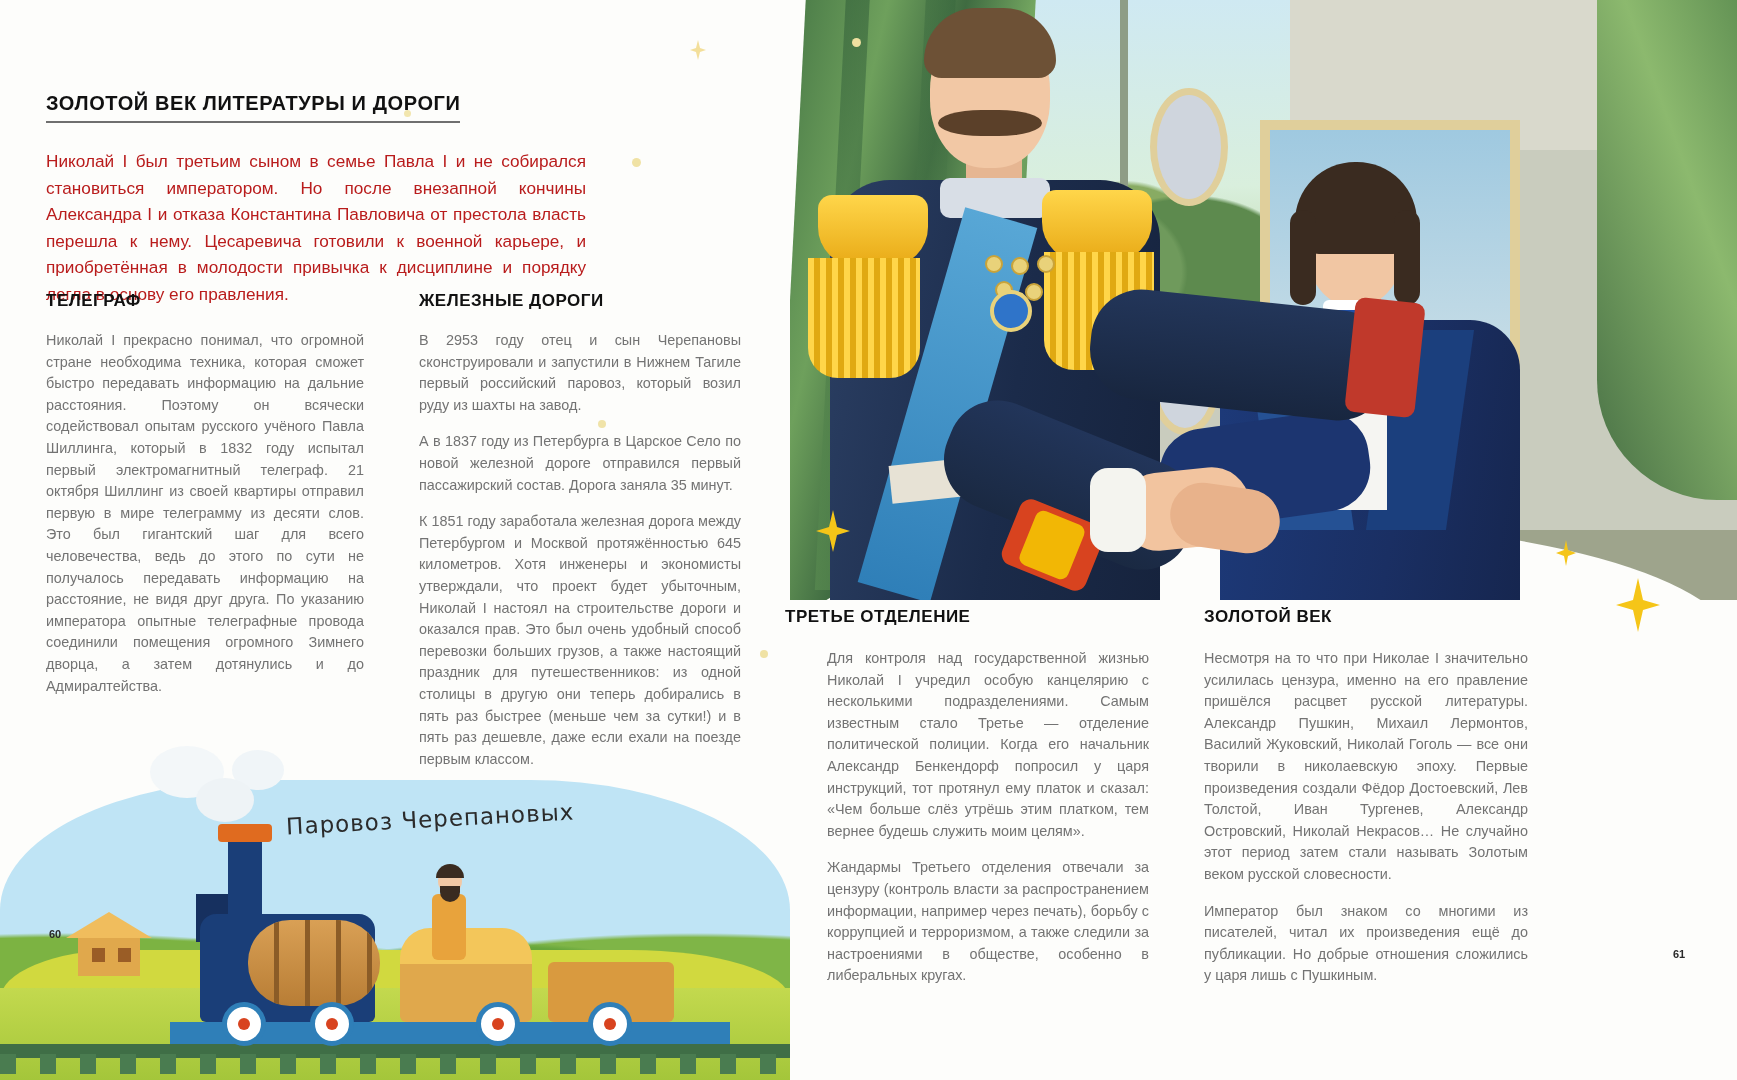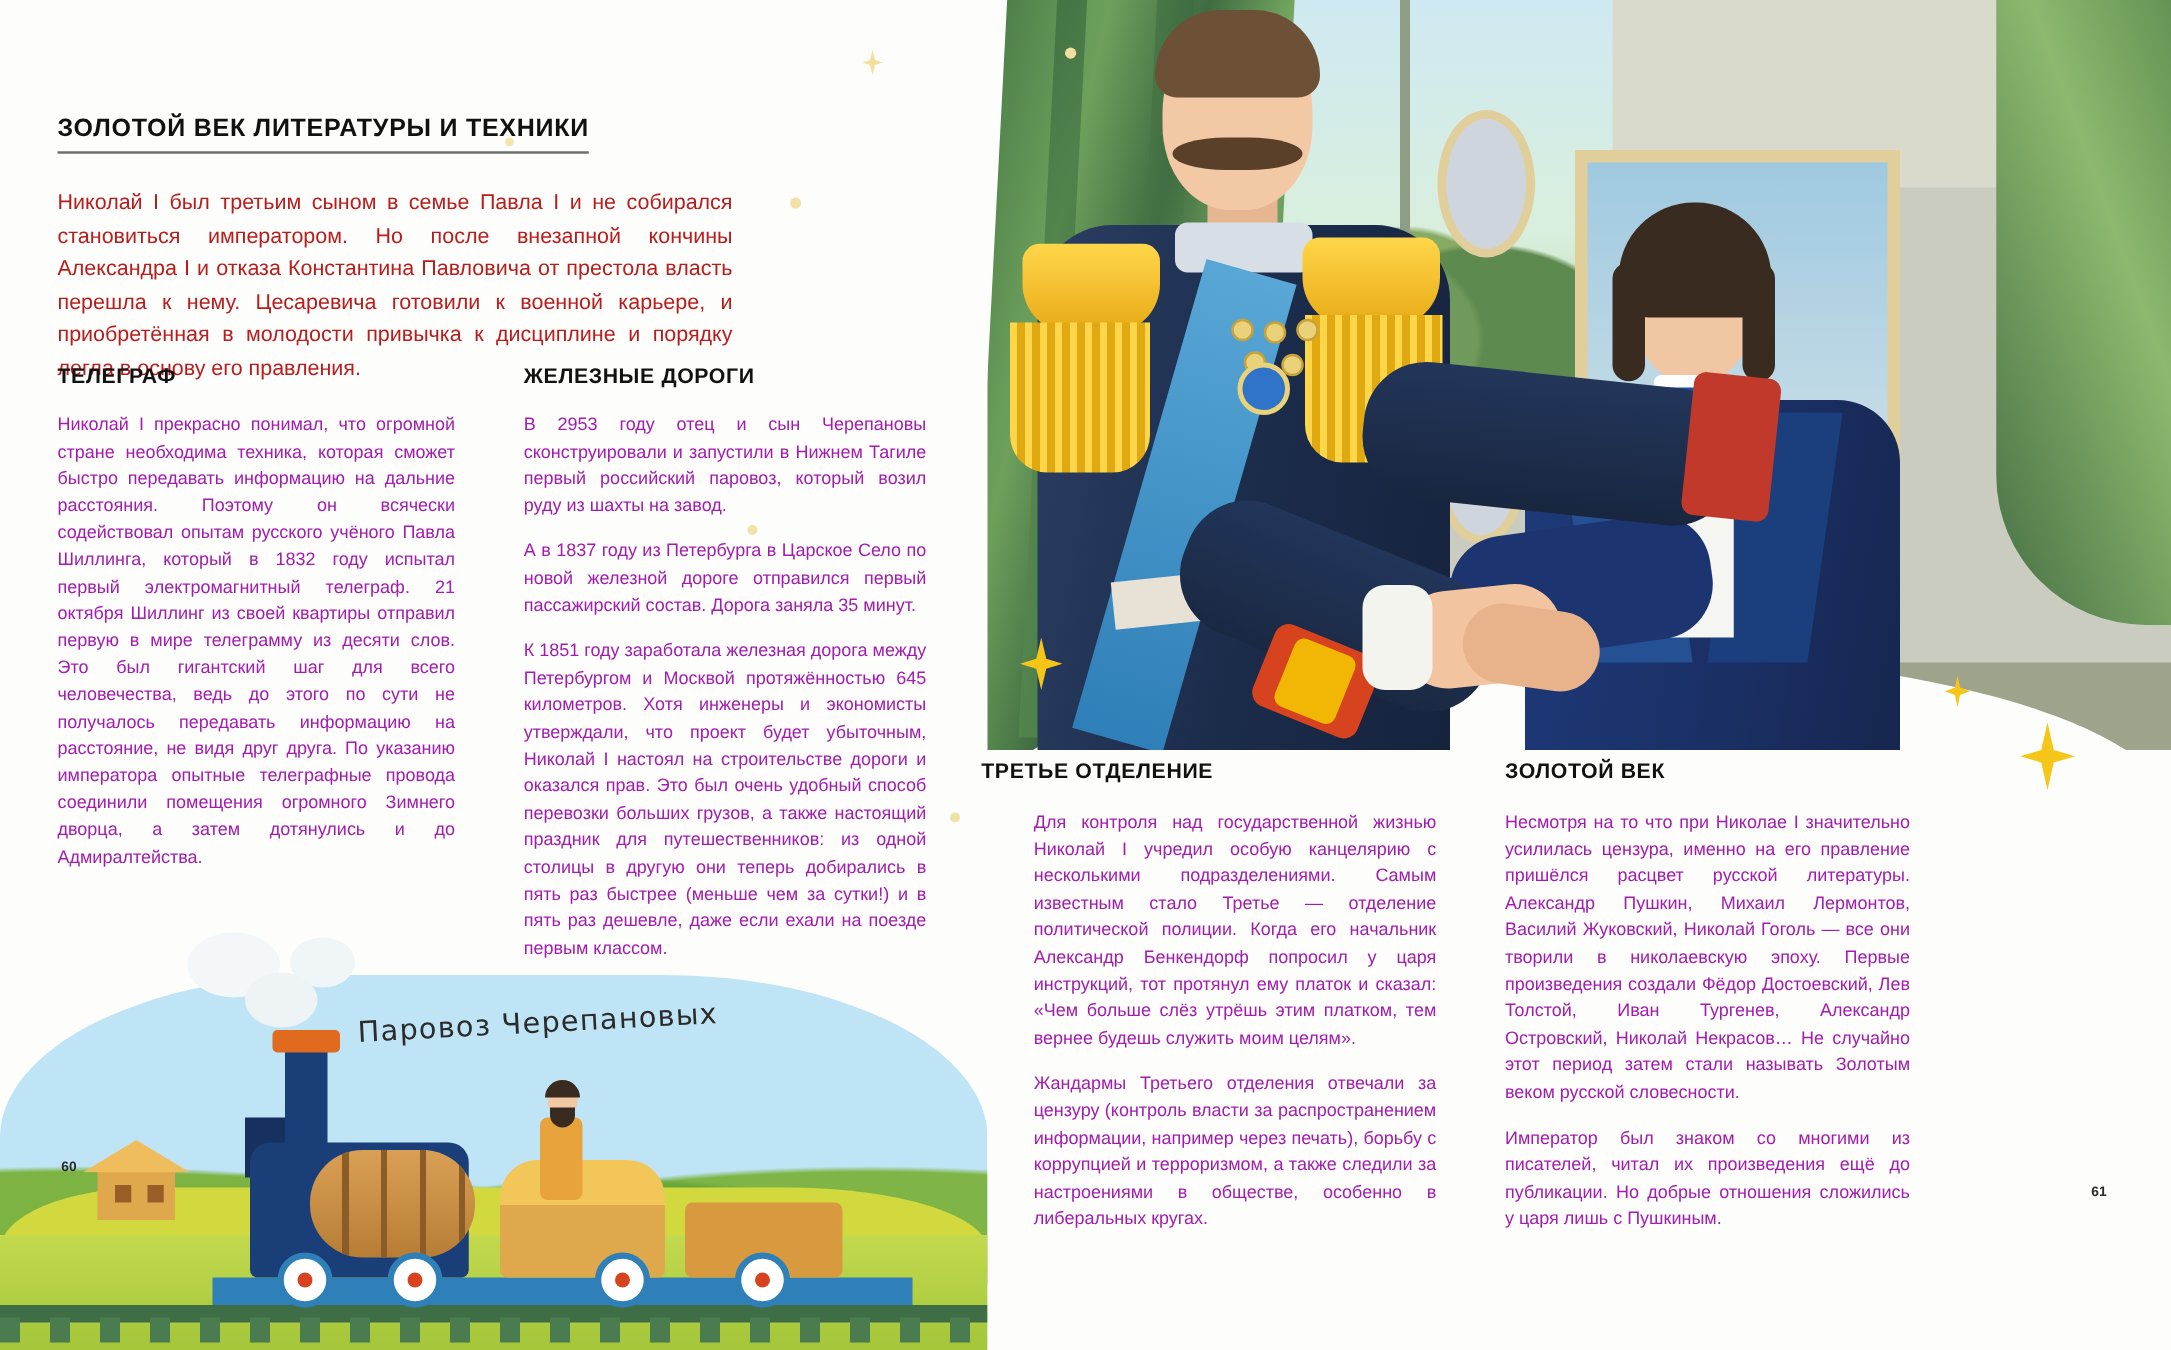--- a/index.html
+++ b/index.html
@@ -201,21 +201,21 @@
   }
   .lead {
     left:46px; top:148px; width:540px;
     font-size:17.2px; line-height:26.6px; color:#b91c1c;
     text-align:justify;
   }
   .sec-head {
     font-size:17px; font-weight:bold; letter-spacing:.5px; color:#111;
   }
   .body-col {
-    font-size:14.4px; line-height:21.6px; color:#a21caf; text-align:justify;
+    font-size:14.4px; line-height:21.6px; color:#737373; text-align:justify;
   }
   .body-col p { margin-bottom:15px; }
   .body-col p:last-child { margin-bottom:0; }
 
   #h-telegraf { left:46px; top:291px; }
   #c-telegraf { left:46px; top:330px; width:318px; }
   #h-railways { left:419px; top:291px; }
   #c-railways { left:419px; top:330px; width:322px; }
   #h-third   { left:785px; top:607px; }
   #c-third   { left:827px; top:648px; width:322px; }
@@ -367,21 +367,21 @@
         <path d="M8 0 L10 8 L16 10 L10 12 L8 20 L6 12 L0 10 L6 8 Z" fill="#f3df9a"></path>
       </svg>
   </div>
   <div class="dot" style="left:632px;top:158px;width:9px;height:9px;background:#f0e2a4;"></div>
   <div class="dot" style="left:852px;top:38px;width:9px;height:9px;background:#efe0a0;"></div>
   <div class="dot" style="left:598px;top:420px;width:8px;height:8px;background:#f0e3a8;"></div>
   <div class="dot" style="left:404px;top:110px;width:7px;height:7px;background:#f2e6ae;"></div>
   <div class="dot" style="left:760px;top:650px;width:8px;height:8px;background:#f0e2a4;"></div>
 
   <div class="txt subtitle-wrap">
-    <span class="subtitle">ЗОЛОТОЙ ВЕК ЛИТЕРАТУРЫ И ТЕХНИКИ</span>
+    <span class="subtitle">ЗОЛОТОЙ ВЕК ЛИТЕРАТУРЫ И ДОРОГИ</span>
   </div>
   <div class="txt lead">Николай I был третьим сыном в семье Павла I и не собирался становиться императором. Но после внезапной кончины Александра I и отказа Константина Павловича от престола власть перешла к нему. Цесаревича готовили к военной карьере, и приобретённая в молодости привычка к дисциплине и порядку легла в основу его правления.</div>
 
   <div class="txt sec-head" id="h-telegraf">ТЕЛЕГРАФ</div>
   <div class="txt body-col" id="c-telegraf">
     <p>Николай I прекрасно понимал, что огромной стране необходима техника, которая сможет быстро передавать информацию на дальние расстояния. Поэтому он всячески содействовал опытам русского учёного Павла Шиллинга, который в 1832 году испытал первый электромагнитный телеграф. 21 октября Шиллинг из своей квартиры отправил первую в мире телеграмму из десяти слов. Это был гигантский шаг для всего человечества, ведь до этого по сути не получалось передавать информацию на расстояние, не видя друг друга. По указанию императора опытные телеграфные провода соединили помещения огромного Зимнего дворца, а затем дотянулись и до Адмиралтейства.</p>
   </div>
 
   <div class="txt sec-head" id="h-railways">ЖЕЛЕЗНЫЕ ДОРОГИ</div>
   <div class="txt body-col" id="c-railways">

